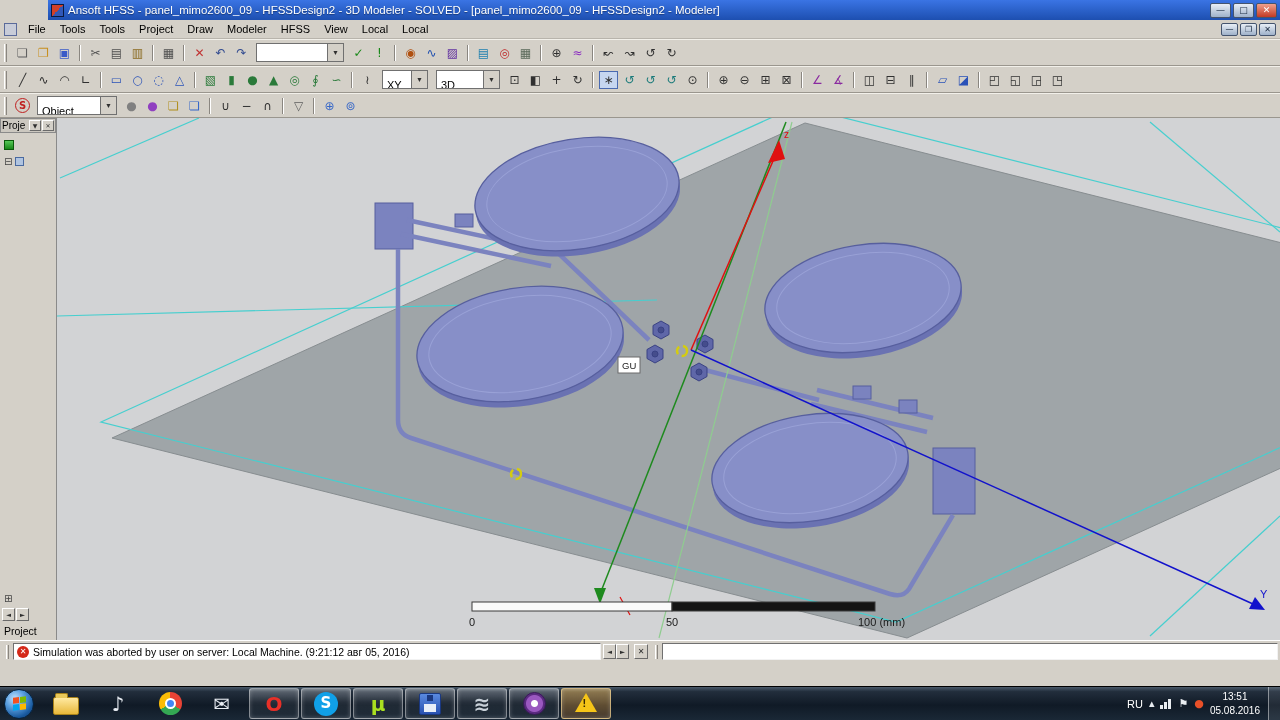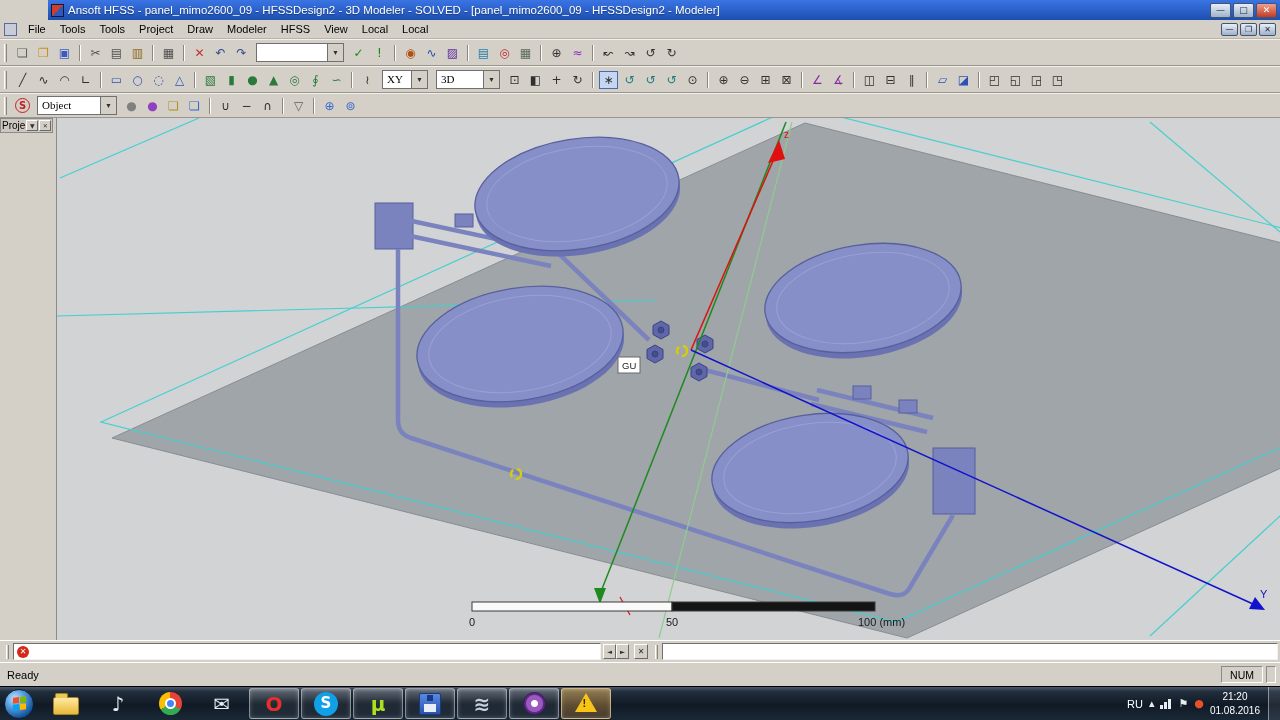--- a/index.html
+++ b/index.html
@@ -27,27 +27,27 @@
   
   .toolbar{background:#d4d0c8;display:flex;align-items:center;padding:2px 2px;border-top:1px solid #f2f0ea;border-bottom:1px solid #9a968e;white-space:nowrap;overflow:hidden;}
   #tb1{height:27px;}#tb2{height:27px;}#tb3{height:25px;}
   .grip{width:3px;height:18px;border-left:1px solid #fff;border-right:1px solid #8a8680;margin:0 5px 0 2px;flex:none;}
   .icons{display:inline-flex;align-items:center;}
   .tbicon{width:19px;height:18px;display:inline-flex;align-items:center;justify-content:center;font-size:12px;font-family:"DejaVu Sans",sans-serif;margin:0 1px;border:1px solid transparent;}
   .tbicon.active{border:1px solid #4a6ab0;background:#c6d6f0;}
   .tbicon.circ{width:15px;height:15px;border:1.5px solid #c02020;border-radius:50%;font-size:10px;font-weight:bold;margin:0 3px;}
   .tsep{width:2px;height:16px;border-left:1px solid #8a8680;border-right:1px solid #fff;margin:0 4px;}
   .combo{display:inline-flex;align-items:stretch;background:#fff;border:1px solid #707070;height:19px;margin:0 4px;}
-  .combo .val{padding:2px 4px;font-size:11px;flex:1;overflow:hidden;font-family:Liberation Serif, serif;}
+  .combo .val{padding:8px 4px;font-size:11px;flex:1;overflow:hidden;}
   .combo .arrow{width:16px;background:#d4d0c8;border-left:1px solid #707070;font-size:7px;display:flex;align-items:center;justify-content:center;color:#303030;}
   .w88{width:88px;} .w46{width:46px;} .w64{width:64px;} .w80{width:80px;}
 
   
   .workspace{height:522px;display:flex;}
-  .proj-panel{width:57px;flex:none;background:#d4d0c8;border-right:1px solid #8a8a8a;display:flex;flex-direction:row;}
+  .proj-panel{width:57px;flex:none;background:#d4d0c8;border-right:1px solid #8a8a8a;display:flex;flex-direction:column;}
   .pp-header{height:15px;background:#ccc8c0;border:1px solid #8a8a8a;display:flex;align-items:center;font-size:10px;padding:0 1px;}
   .pp-title{flex:1;overflow:hidden;white-space:nowrap;}
   .pp-btn{width:12px;height:11px;background:#d4d0c8;border:1px solid;border-color:#fff #6a6a6a #6a6a6a #fff;font-size:6px;display:flex;align-items:center;justify-content:center;margin-left:1px;color:#303030;font-family:"DejaVu Sans",sans-serif;}
   .pp-tree{flex:1;display:flex;flex-direction:column;padding:4px 0 0 4px;}
   .tree-row{height:16px;display:flex;align-items:center;gap:3px;}
   .proj-icon{width:10px;height:10px;background:linear-gradient(#58c858,#188818);border:1px solid #0a5a0a;}
   .design-icon{width:9px;height:9px;background:#b0c4e0;border:1px solid #4a6aa0;}
   .treebox{font-size:10px;color:#444;font-family:"DejaVu Sans",sans-serif;}
   .tree-fill{flex:1;}
   .pp-bottom{padding:2px;}
@@ -406,36 +406,31 @@
           <text x="565" y="251" font-size="9.5" fill="#222222">GU</text>
         </g>
       </svg>
     </div>
   </div>
 
   <div class="msgbar">
     <span class="grip2"></span>
     <div class="msg-field first">
       <span class="err-icon"><span>✕</span></span>
+      <span class="msg-text">Simulation was aborted by user on server: Local Machine.  (9:21:12 авг 05, 2016)</span>
     </div>
     <span class="spin">
       <span class="spin-btn">◄</span>
       <span class="spin-btn">►</span>
     </span>
     <span class="msg-close">✕</span>
     <span class="grip2"></span>
     <div class="msg-field grow"></div>
   </div>
 
-  <div class="statusbar">
-    <span class="sb-ready">Ready</span>
-    <span class="spacer"></span>
-    <span class="sb-cell">NUM</span>
-    <span class="sb-cell end"></span>
-  </div>
 
 </div>
 
 <div class="taskbar">
   <div class="start-orb">
     <div class="flag">
         <i></i>
         <i></i>
         <i></i>
         <i></i>
@@ -486,17 +481,17 @@
       <span class="tray-glyph">▴</span>
       <span class="bars">
         <i></i>
         <i></i>
         <i></i>
       </span>
       <span class="tray-glyph">⚑</span>
       <span class="tray-glyph" style="color: rgb(232, 80, 40);">●</span>
     </div>
   <div class="tray-clock">
-    <div>21:20</div>
-    <div>01.08.2016</div>
+    <div>13:51</div>
+    <div>05.08.2016</div>
   </div>
   <div class="show-desktop"></div>
 </div>
 
 </body></html>

